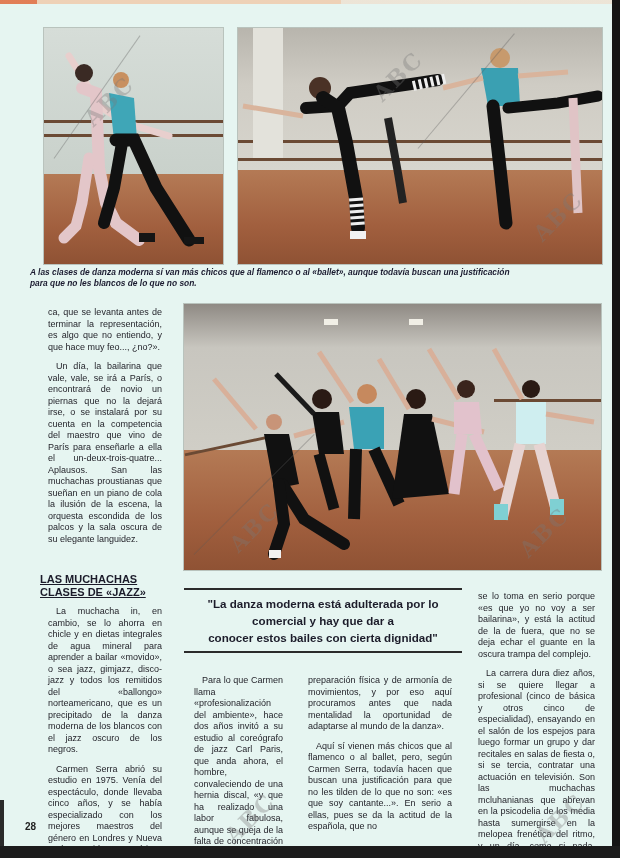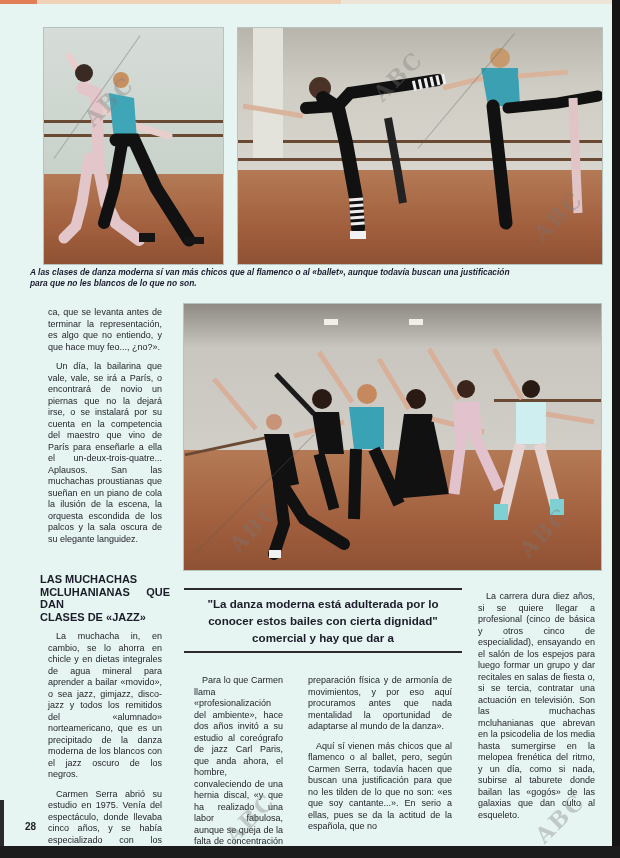--- a/index.html
+++ b/index.html
@@ -30,21 +30,21 @@
 
   .caption { position:absolute; left:30px; top:267px; width:580px; font:bold italic 8.4px/11px "Liberation Sans", sans-serif; color:#1b1b30; }
 
   .col { position:absolute; font:9px/11.5px "Liberation Sans", sans-serif; color:#25252c; text-align:justify; }
   .col p { margin:8px; text-indent:8px; }
   .col p.noind { text-indent:0; }
   .col1 { left:40px; top:299px; width:130px; }
   .col2 { left:186px; top:667px; width:105px; }
   .col3 { left:300px; top:667px; width:160px; }
   .col4 { left:470px; top:583px; width:133px; }
-  .subhead { font:bold 11px/12.5px "Liberation Sans", sans-serif; color:#1b1b2a; margin:10px 0 0 0; text-transform:uppercase; }
+  .subhead { font:bold 11px/12.5px "Liberation Sans", sans-serif; color:#1b1b2a; margin:10px 0 0 0; text-transform:uppercase;text-decoration:underline; }
   .gap { height:10px; }
 
   .pull { position:absolute; left:184px; top:588px; width:278px; }
   .pull .rule { height:2px; background:#2b2b2b; }
   .pull .quote { font:bold 11.6px/17px "Liberation Sans", sans-serif; text-align:center; color:#1c1c2a; padding:5px 0 5px 0; }
   .pagenum { position:absolute; left:25px; top:821px; font:bold 10px "Liberation Sans", sans-serif; color:#222; }
 </style>
 </head>
 <body>
 
@@ -157,47 +157,47 @@
     <div class="wm" style="left:40px;top:210px;">ABC</div>
     <div class="wm" style="left:330px;top:215px;">ABC</div>
   </div>
 
   <div class="col col1">
     <p class="noind">ca, que se levanta antes de terminar la representación, es algo que no entiendo, y que hace muy feo..., ¿no?».</p>
     <p>Un día, la bailarina que vale, vale, se irá a París, o encontrará de novio un piernas que no la dejará irse, o se instalará por su cuenta en la competencia del maestro que vino de París para enseñarle a ella el un-deux-trois-quatre... Aplausos. San las muchachas proustianas que sueñan en un piano de cola la ilusión de la escena, la orquesta escondida de los palcos y la sala oscura de su elegante languidez.</p>
     <div class="gap"></div>
     <div class="subhead">
       <div>LAS MUCHACHAS</div>
-      <div>McLUHANIANAS QUE DAN</div>
       <div>CLASES DE «JAZZ»</div>
     </div>
-    <p>La muchacha in, en cambio, se lo ahorra en chicle y en dietas integrales de agua mineral para aprender a bailar «movido», o sea jazz, gimjazz, disco-jazz y todos los remitidos del «alumnado» norteamericano, que es un precipitado de la danza moderna de los blancos con el jazz oscuro de los negros.</p>
+    <p>La muchacha in, en cambio, se lo ahorra en chicle y en dietas integrales de agua mineral para aprender a bailar «movido», o sea jazz, gimjazz, disco-jazz y todos los remitidos del «ballongo» norteamericano, que es un precipitado de la danza moderna de los blancos con el jazz oscuro de los negros.</p>
     <p>Carmen Serra abrió su estudio en 1975. Venía del espectáculo, donde llevaba cinco años, y se había especializado con los mejores maestros del género en Londres y Nueva York. Considera que el jazz y la danza moderna están adulterados por lo comercial, y con la escuela lo que pretende es precisamente dar a conocer estos bailes con cierta dignidad y, de paso, «cambiar la mentalidad del alumnado español, que es la de hacer gimnasia para gordas».</p>
   </div>
 
   <div class="pull">
     <div class="rule"></div>
     <div class="quote">
       <div>"La danza moderna está adulterada por lo</div>
+      <div>comercial y hay que dar a</div>
       <div>conocer estos bailes con cierta dignidad"</div>
-      <div>comercial y hay que dar a</div>
     </div>
     <div class="rule"></div>
   </div>
 
   <div class="col col2">
     <p>Para lo que Carmen llama «profesionalización del ambiente», hace dos años invitó a su estudio al coreógrafo de jazz Carl Paris, que anda ahora, el hombre, convaleciendo de una hernia discal, «y que ha realizado una labor fabulosa, aunque se queja de la falta de concentración que muestran las alumnas en las clases. Nosotros —dice la Serra— no olvidamos que el alumnado es elemental, que carece de coordinación, de</p>
   </div>
 
   <div class="col col3">
     <p class="noind">preparación física y de armonía de movimientos, y por eso aquí procuramos antes que nada mentalidad la oportunidad de adaptarse al mundo de la danza».</p>
     <p>Aquí sí vienen más chicos que al flamenco o al ballet, pero, según Carmen Serra, todavía hacen que buscan una justificación para que no les tilden de lo que no son: «es que soy cantante...». En serio a ellas, pues se da la actitud de la española, que no</p>
   </div>
 
   <div class="col col4">
+    <p class="noind">se lo toma en serio porque «es que yo no voy a ser bailarina», y está la actitud de la de fuera, que no se deja echar el guante en la oscura trampa del complejo.</p>
     <p>La carrera dura diez años, si se quiere llegar a profesional (cinco de básica y otros cinco de especialidad), ensayando en el salón de los espejos para luego formar un grupo y dar recitales en salas de fiesta o, si se tercia, contratar una actuación en televisión. Son las muchachas mcluhanianas que abrevan en la psicodelia de los media hasta sumergirse en la melopea frenética del ritmo, y un día, como si nada, subirse al taburete donde bailan las «gogós» de las galaxias que dan culto al esqueleto.</p>
   </div>
 
   <div class="pagenum">28</div>
 
   <div class="wm" style="left:220px;top:805px;">ABC</div>
   <div class="wm" style="left:530px;top:805px;">ABC</div>
 
   <div class="right-edge"></div>
   <div class="left-edge"></div>

